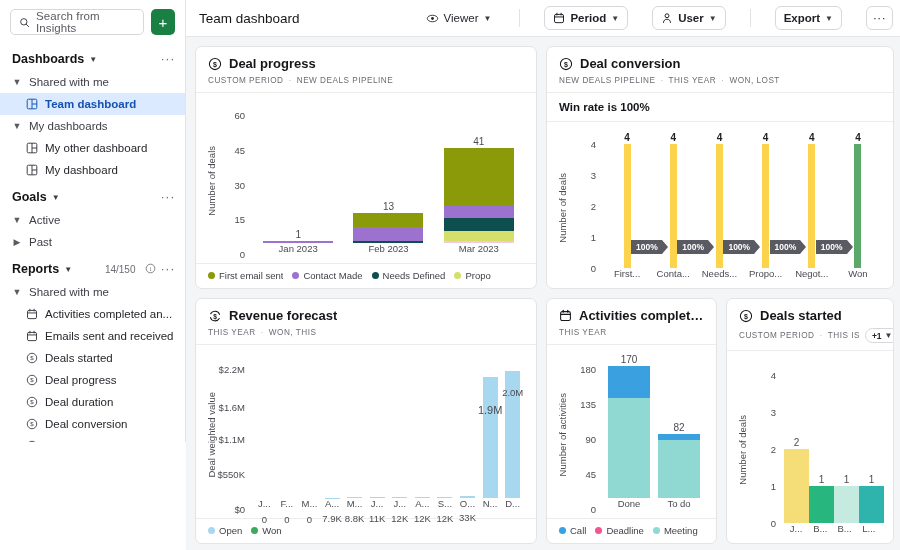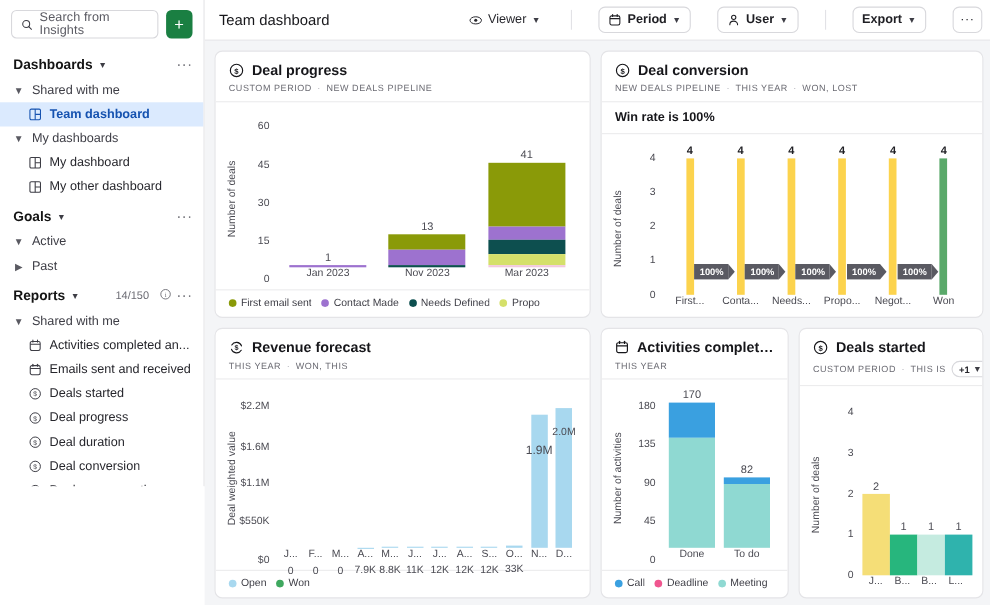--- a/index.html
+++ b/index.html
@@ -176,31 +176,31 @@
           <span>My dashboards</span>
         </div>
         <div class="row">
           <span class="icon" style="color:#3d3d45">
             <svg width="12" height="12" viewBox="0 0 16 16">
               <rect x="1.6" y="1.6" width="12.8" height="12.8" rx="1.6" fill="none" stroke="currentColor" stroke-width="1.3"></rect>
               <line x1="8" y1="1.6" x2="8" y2="14.4" stroke="currentColor" stroke-width="1.3"></line>
               <line x1="8" y1="8" x2="14.4" y2="8" stroke="currentColor" stroke-width="1.3"></line>
             </svg>
           </span>
-          <span class="lbl">My dashboard</span>
+          <span class="lbl">My other dashboard</span>
         </div>
         <div class="row">
           <span class="icon" style="color:#3d3d45">
             <svg width="12" height="12" viewBox="0 0 16 16">
               <rect x="1.6" y="1.6" width="12.8" height="12.8" rx="1.6" fill="none" stroke="currentColor" stroke-width="1.3"></rect>
               <line x1="8" y1="1.6" x2="8" y2="14.4" stroke="currentColor" stroke-width="1.3"></line>
               <line x1="8" y1="8" x2="14.4" y2="8" stroke="currentColor" stroke-width="1.3"></line>
             </svg>
           </span>
-          <span class="lbl">My other dashboard</span>
+          <span class="lbl">My dashboard</span>
         </div>
         <div class="sec-head">
           <span class="title">Goals</span>
           <span class="dn">▼</span>
           <span class="dots" style="margin-left:auto;">···</span>
         </div>
         <div class="grp">
           <span class="caret">▼</span>
           <span>Active</span>
         </div>
@@ -397,21 +397,21 @@
                       <div class="seg" style="height:9.75609756097561%;background:#d5e06a;"></div>
                       <div class="seg" style="height:14.634146341463413%;background:#0d4f4f;"></div>
                       <div class="seg" style="height:12.195121951219512%;background:#9d72cf;"></div>
                       <div class="seg" style="height:60.97560975609756%;background:#8a9a08;"></div>
                       <div class="vlabel" style="bottom:100%;margin-bottom:1px;">41</div>
                     </div>
                   </div>
                 </div>
                 <div class="xaxis">
                   <div class="xt">Jan 2023</div>
-                  <div class="xt">Nov 2023</div>
+                  <div class="xt">Feb 2023</div>
                   <div class="xt">Mar 2023</div>
                 </div>
               </div>
           </div>
           <div class="legend" id="lg-dp">
               <span class="lg">
                 <span class="sw" style="background:#8a9a08"></span>
                 <span class="txt">First email sent</span>
               </span>
               <span class="lg">

